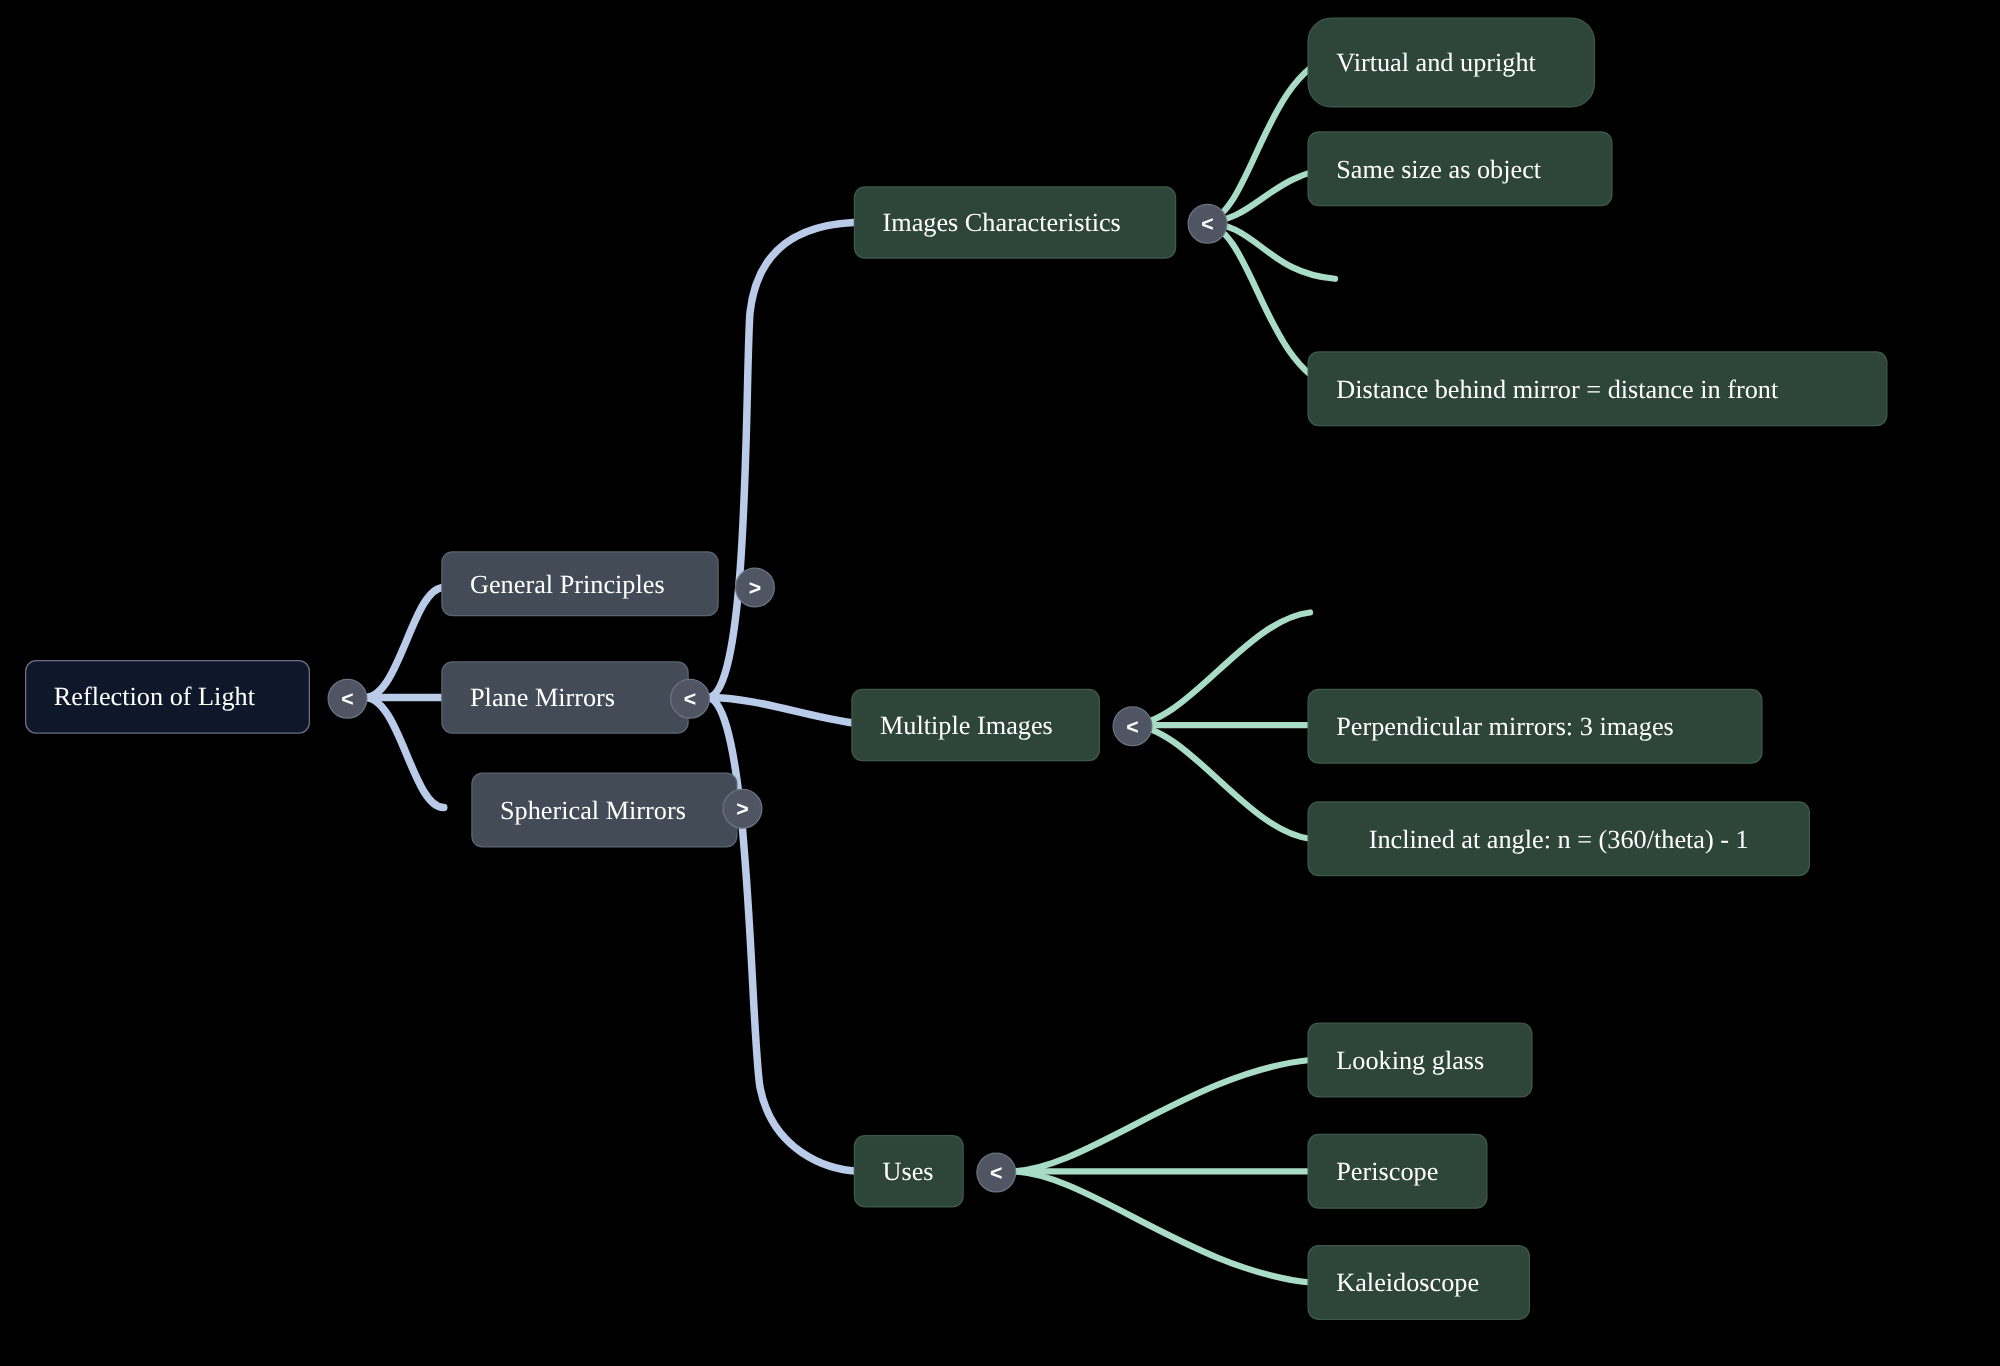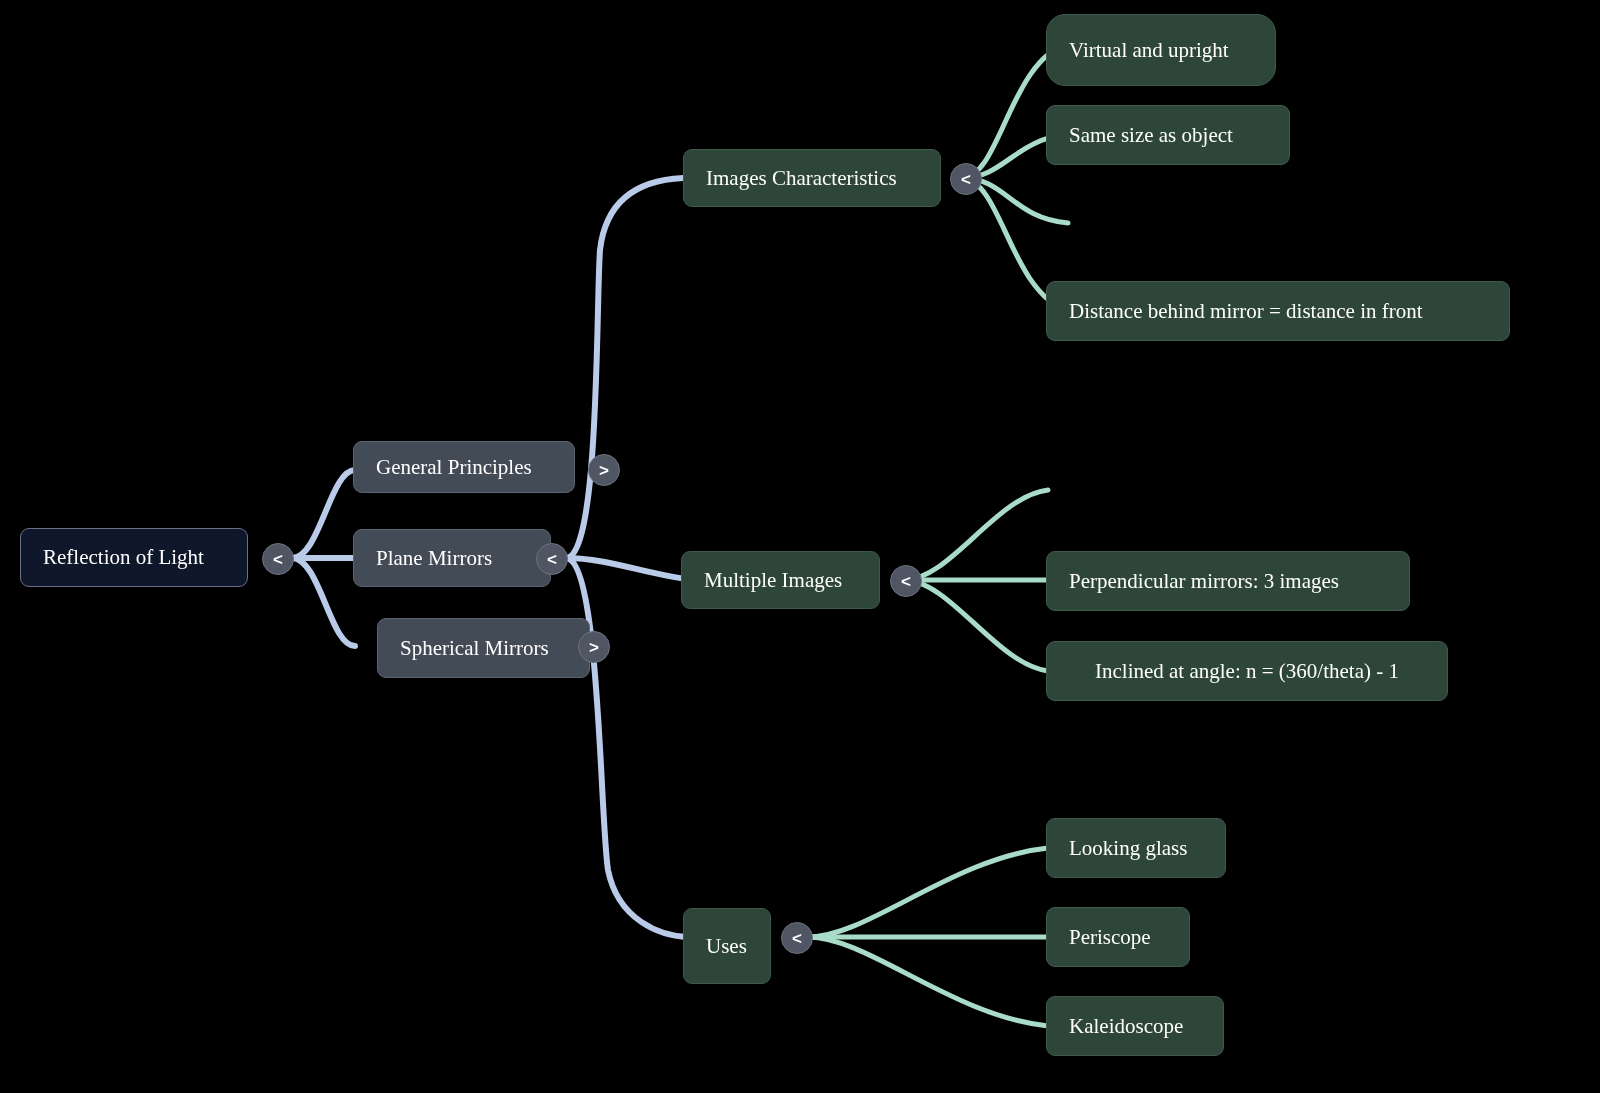--- a/index.html
+++ b/index.html
@@ -85,21 +85,21 @@
     <span>&lt;</span>
   </div>
 
   <div class="node lvl2" style="left:681px;top:551px;width:199px;height:58px;">
     <span>Multiple Images</span>
   </div>
   <div class="marker" style="left:890px;top:565px;">
     <span>&lt;</span>
   </div>
 
-  <div class="node lvl2" style="left:683px;top:908px;width:88px;height:76px;">
+  <div class="node lvl2" style="left:683px;top:908px;width:88px;height:58px;">
     <span>Uses</span>
   </div>
   <div class="marker" style="left:781px;top:922px;">
     <span>&lt;</span>
   </div>
 
   <div class="node lvl3" style="left:1046px;top:14px;width:230px;height:72px;border-radius:19px;">
     <span>Virtual and upright</span>
   </div>
   <div class="node lvl3" style="left:1046px;top:105px;width:244px;height:60px;">

